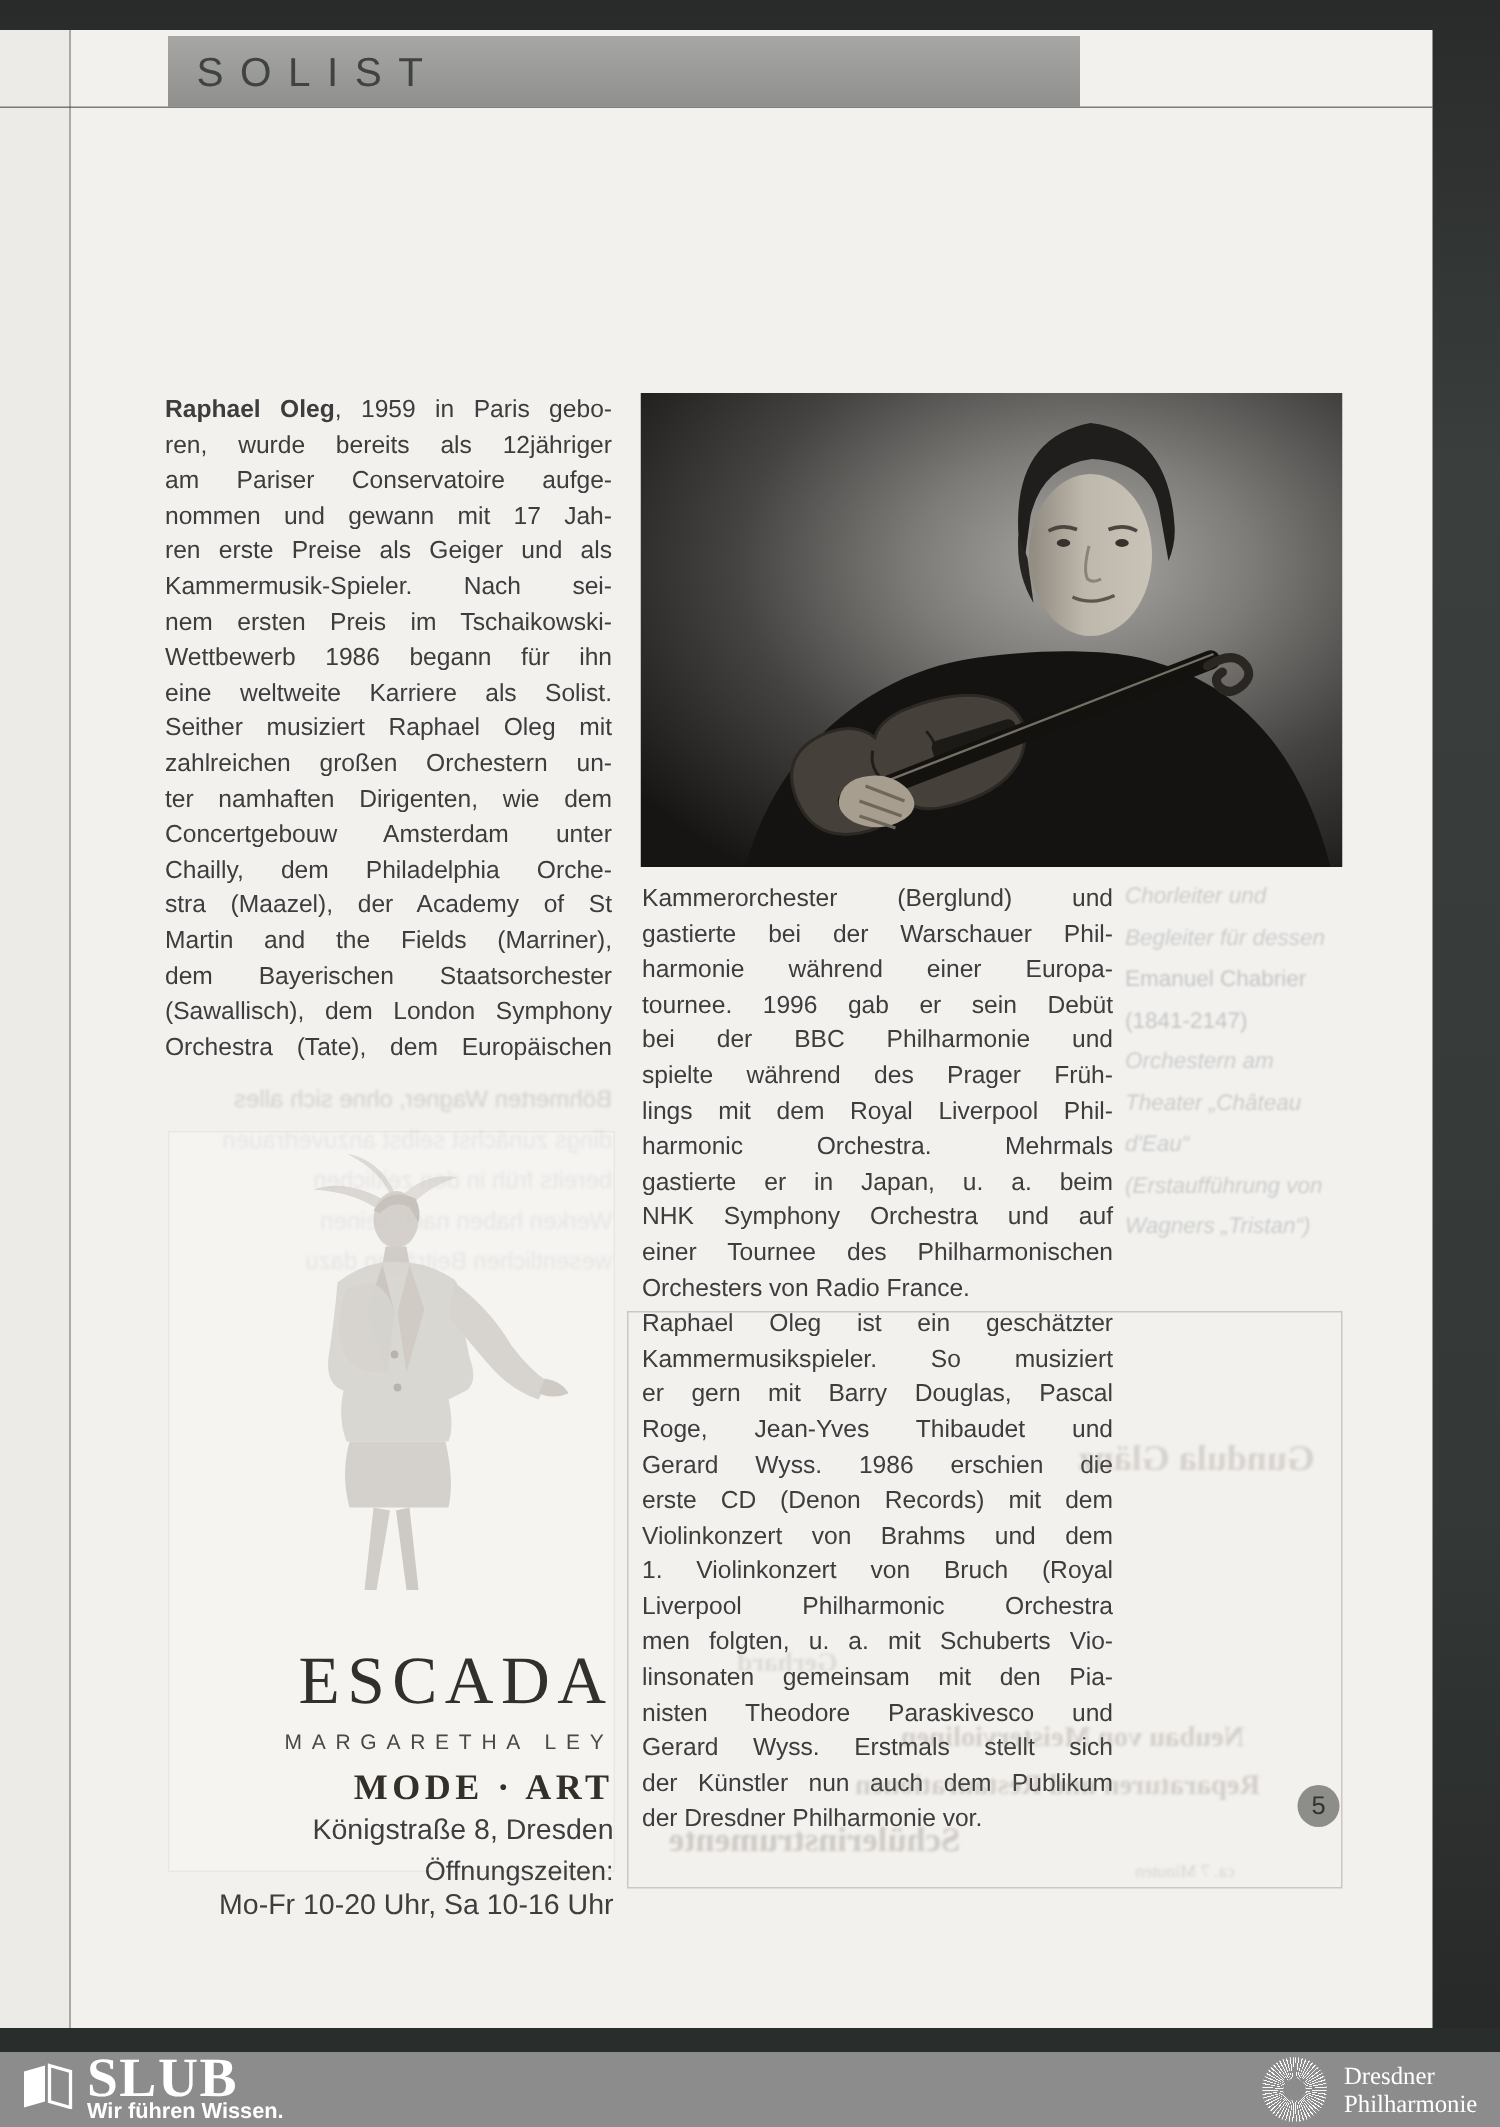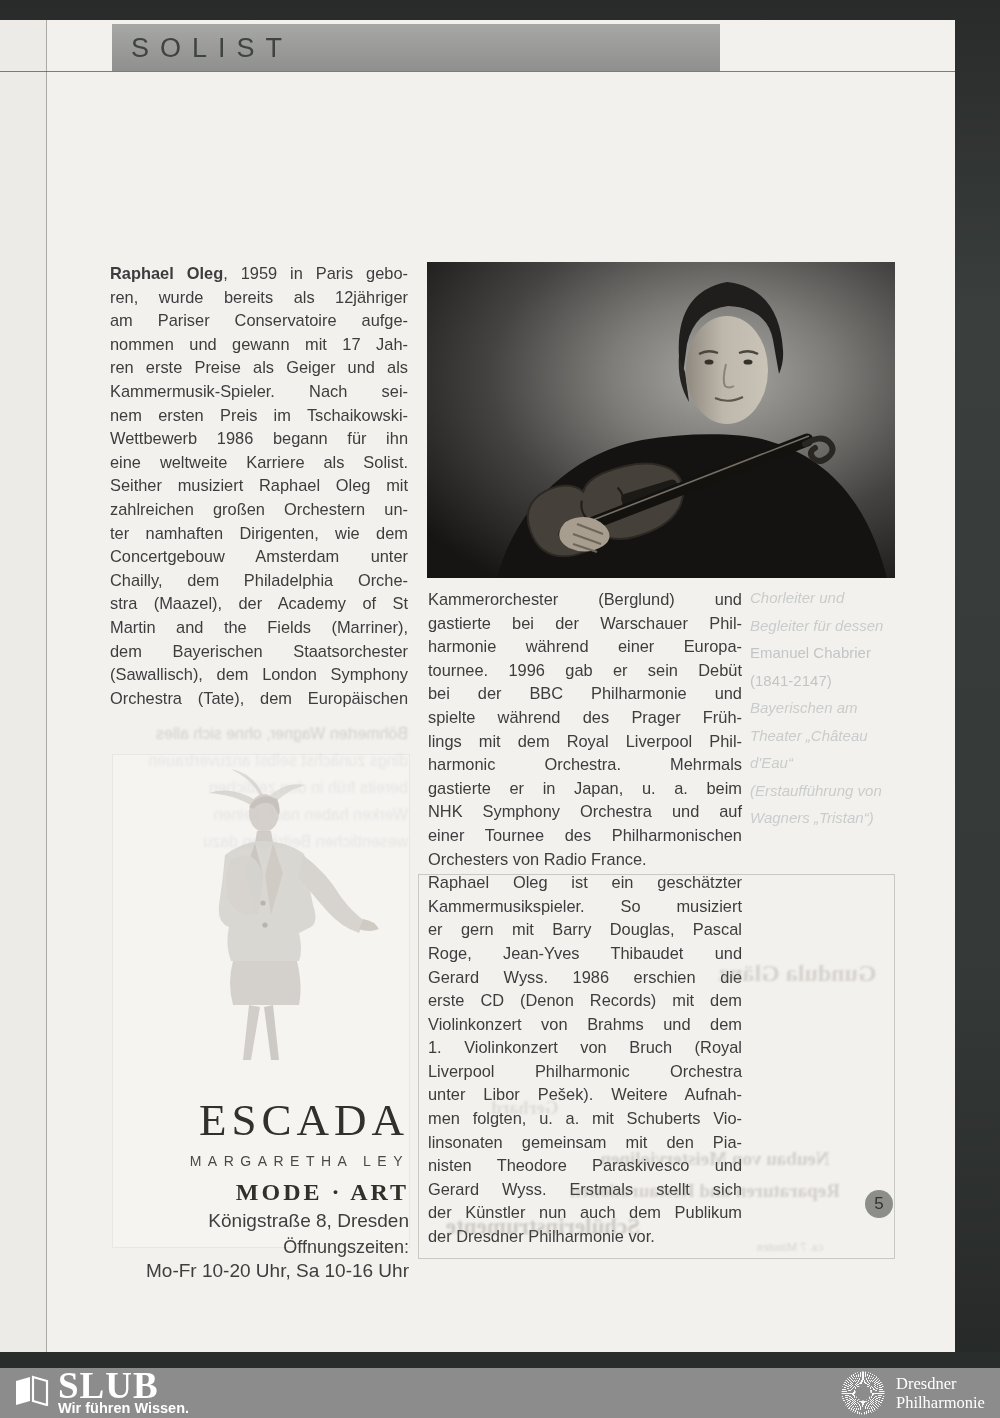--- a/index.html
+++ b/index.html
@@ -176,21 +176,21 @@
       <path d="M 148,256 q 18,-4 30,8 q 10,12 -2,20 q -16,10 -34,2 q -14,-8 -8,-20 q 4,-8 14,-10 Z" fill="#a79e90"></path>
       <path d="M 150,262 l 26,10 M 146,272 l 28,10 M 146,282 l 24,8" stroke="#6e6659" stroke-width="2" fill="none"></path>
     </svg>
   </div>
 
   <div class="ghost ghost-caption">
       <div class="gline">Chorleiter und</div>
       <div class="gline">Begleiter für dessen</div>
       <div class="gline strong">Emanuel Chabrier</div>
       <div class="gline strong">(1841-2147)</div>
-      <div class="gline">Bayerischen am</div>
+      <div class="gline">Orchestern am</div>
       <div class="gline">Theater „Château</div>
       <div class="gline">d'Eau“</div>
       <div class="gline">(Erstaufführung von</div>
       <div class="gline">Wagners „Tristan“)</div>
     </div>
 
   <div class="frame-box"></div>
 
   <div class="col col-right">
       <div class="textline">Kammerorchester (Berglund) und</div>
@@ -207,21 +207,20 @@
       <div class="textline para-end">Orchesters von Radio France.</div>
       <div class="textline">Raphael Oleg ist ein geschätzter</div>
       <div class="textline">Kammermusikspieler. So musiziert</div>
       <div class="textline">er gern mit Barry Douglas, Pascal</div>
       <div class="textline">Roge, Jean-Yves Thibaudet und</div>
       <div class="textline">Gerard Wyss. 1986 erschien die</div>
       <div class="textline">erste CD (Denon Records) mit dem</div>
       <div class="textline">Violinkonzert von Brahms und dem</div>
       <div class="textline">1. Violinkonzert von Bruch (Royal</div>
       <div class="textline">Liverpool Philharmonic Orchestra</div>
-      <div class="textline">unter Libor Pešek). Weitere Aufnah-</div>
       <div class="textline">men folgten, u. a. mit Schuberts Vio-</div>
       <div class="textline">linsonaten gemeinsam mit den Pia-</div>
       <div class="textline">nisten Theodore Paraskivesco und</div>
       <div class="textline">Gerard Wyss. Erstmals stellt sich</div>
       <div class="textline">der Künstler nun auch dem Publikum</div>
       <div class="textline para-end">der Dresdner Philharmonie vor.</div>
     </div>
 
   <div class="ghost mirror" style="left:700px; top:960px; width:195px; font-size:24px; opacity:.25;">Gundula Glänz</div>
   <div class="ghost mirror" style="left:470px; top:1098px; width:110px; font-size:18px; opacity:.18;">Gerhard</div>

